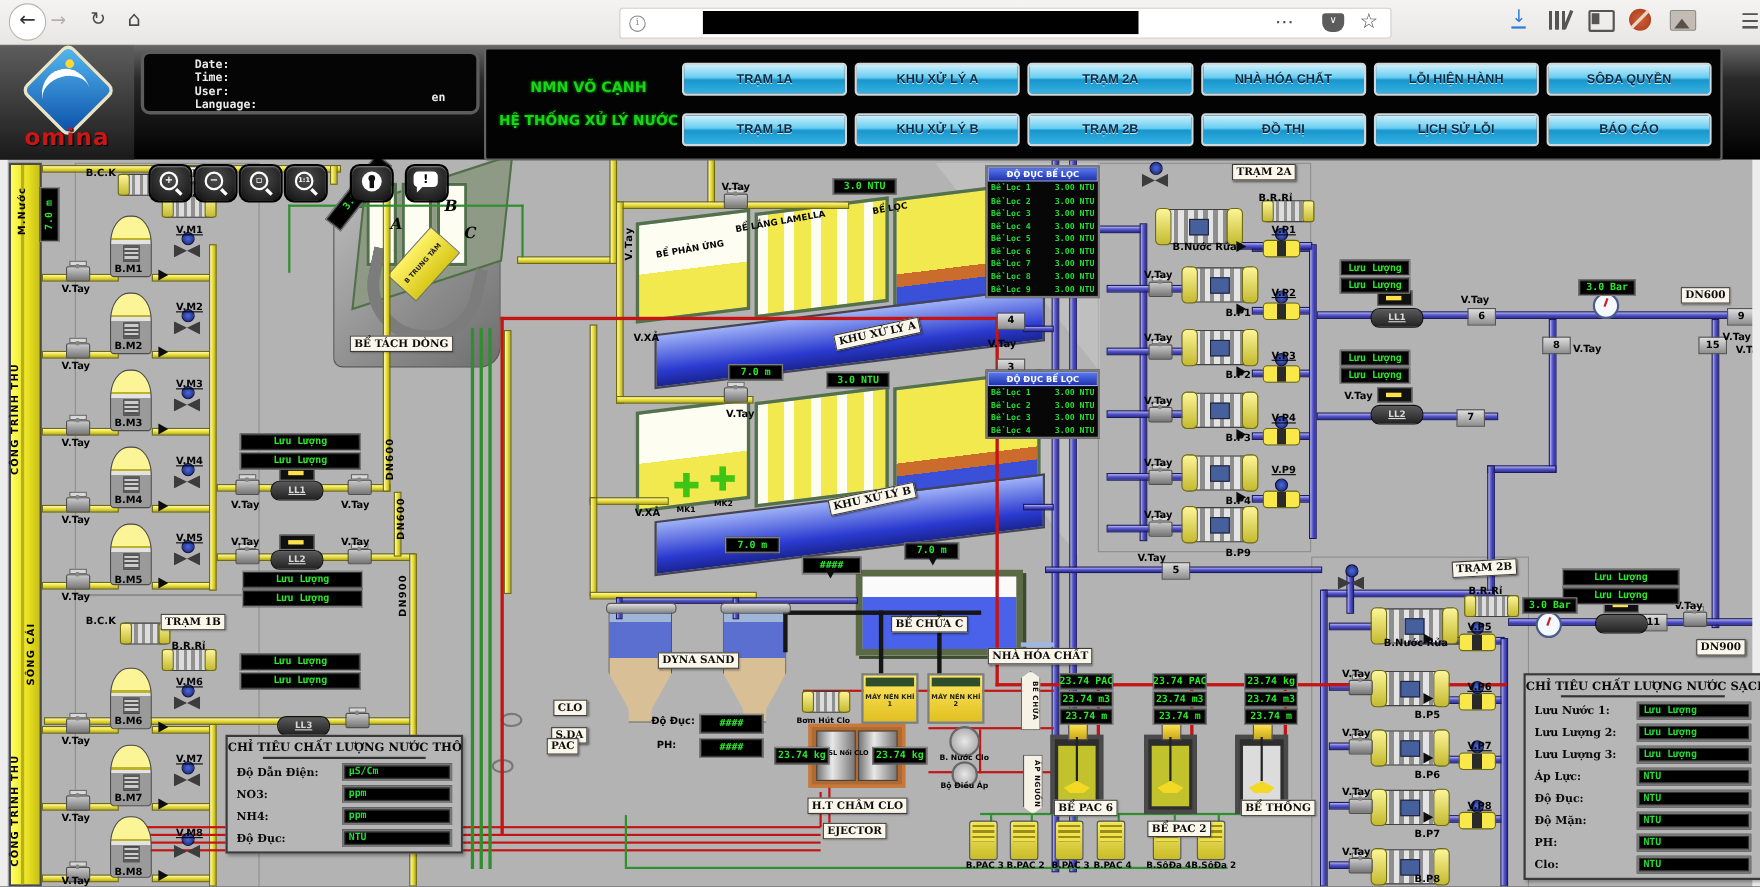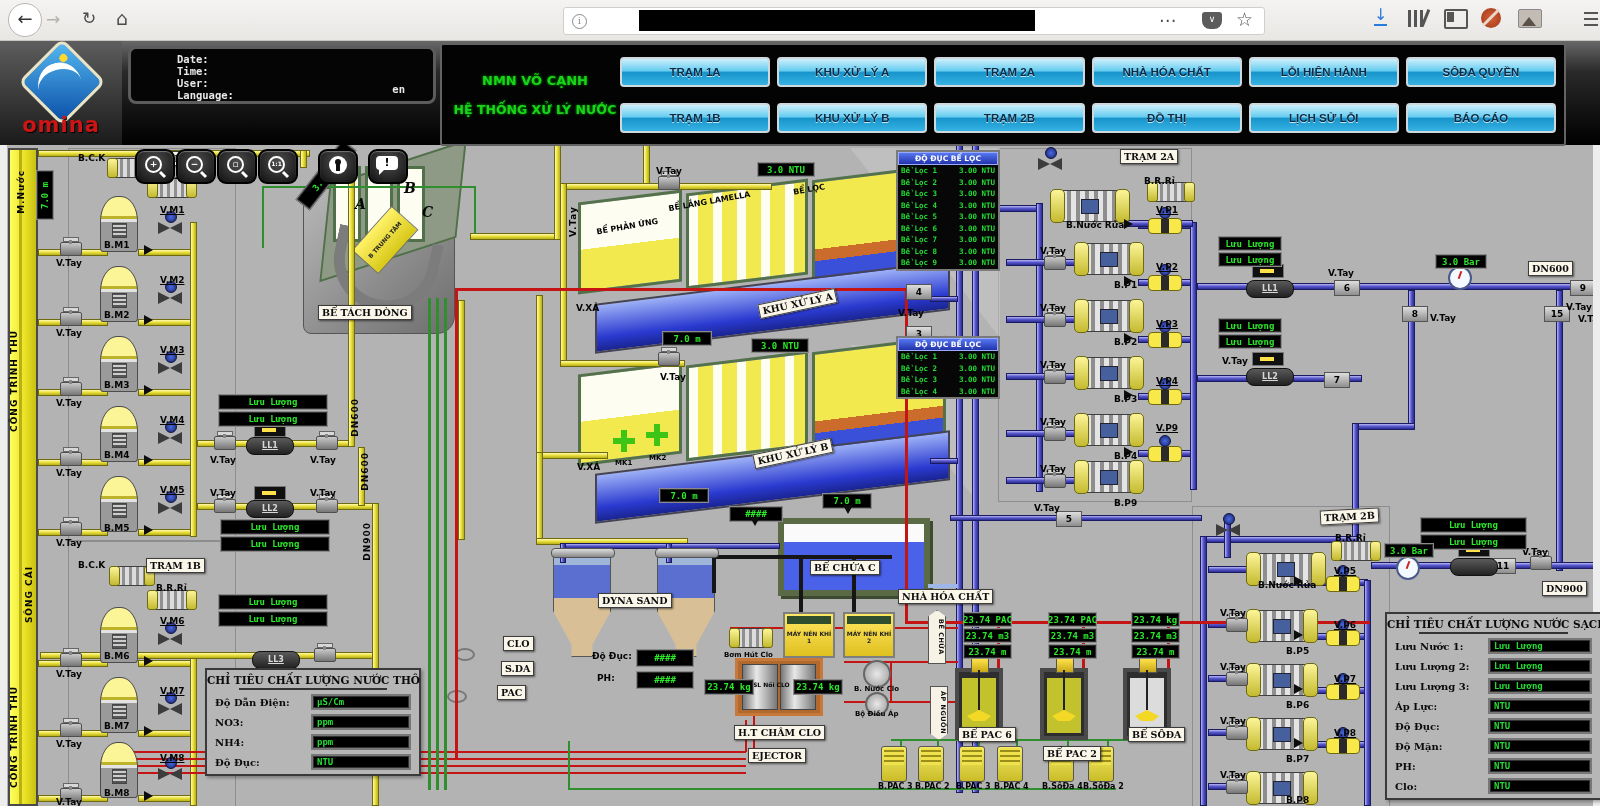--- a/index.html
+++ b/index.html
@@ -447,28 +447,28 @@
       <div class="plac" style="left: 1120px; top: 149px;">TRẠM 2A</div>
       <div class="plac" style="left: 1320px; top: 509px; transform: rotate(-3deg);">TRẠM 2B</div>
       <div class="plac" style="left: 318px; top: 305px; text-align: center;">BỂ TÁCH DÒNG</div>
       <div class="plac" style="left: 758px; top: 296px; transform: rotate(-12deg);">KHU XỬ LÝ A</div>
       <div class="plac" style="left: 753px; top: 446px; transform: rotate(-12deg);">KHU XỬ LÝ B</div>
       <div class="plac" style="left: 598px; top: 593px;">DYNA SAND</div>
       <div class="plac" style="left: 810px; top: 560px;">BỂ CHỨA C</div>
       <div class="plac" style="left: 898px; top: 589px;">NHÀ HÓA CHẤT</div>
       <div class="plac" style="left: 503px; top: 636px;">CLO</div>
       <div class="plac" style="left: 501px; top: 661px;">S.DA</div>
-      <div class="plac" style="left: 497px; top: 685px;">PAC</div>
+      <div class="plac" style="left: 497px; top: 671px;">PAC</div>
       <div class="plac" style="left: 734px; top: 725px;">H.T CHÂM CLO</div>
       <div class="plac" style="left: 748px; top: 748px;">EJECTOR</div>
       <div class="plac" style="left: 1528px; top: 261px;">DN600</div>
       <div class="plac" style="left: 1542px; top: 581px;">DN900</div>
       <div class="plac" style="left: 958px; top: 727px;">BỂ PAC 6</div>
       <div class="plac" style="left: 1043px; top: 746px;">BỂ PAC 2</div>
-      <div class="plac" style="left: 1128px; top: 727px;">BỂ SÔĐA</div>
+      <div class="plac" style="left: 1128px; top: 727px;">BỂ THỐNG</div>
       <div class="pv" style="left: 100px; top: 196px;"></div>
       <div class="pv" style="left: 100px; top: 266px;"></div>
       <div class="pv" style="left: 100px; top: 336px;"></div>
       <div class="pv" style="left: 100px; top: 406px;"></div>
       <div class="pv" style="left: 100px; top: 476px;"></div>
       <div class="pv" style="left: 100px; top: 607px;"></div>
       <div class="pv" style="left: 100px; top: 677px;"></div>
       <div class="pv" style="left: 100px; top: 742px;"></div>
       <div class="ph" style="left: 1052px; top: 190px; width: 74px;">
         <i></i>

